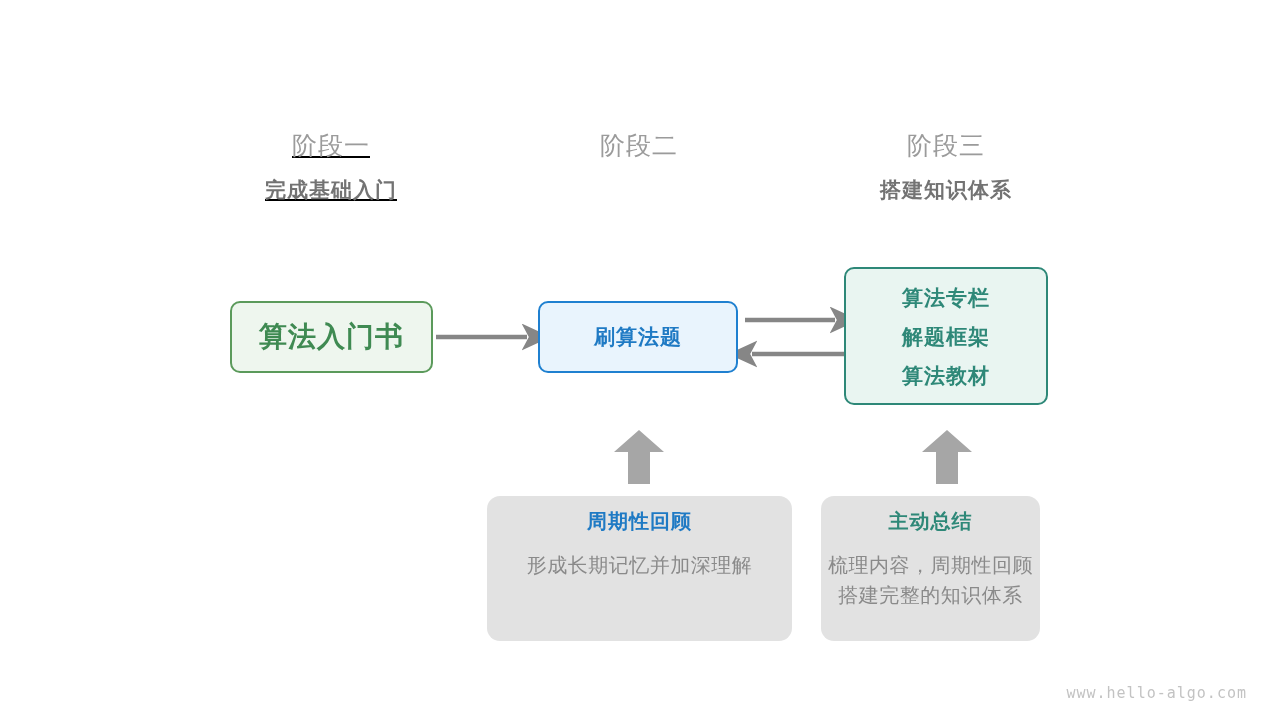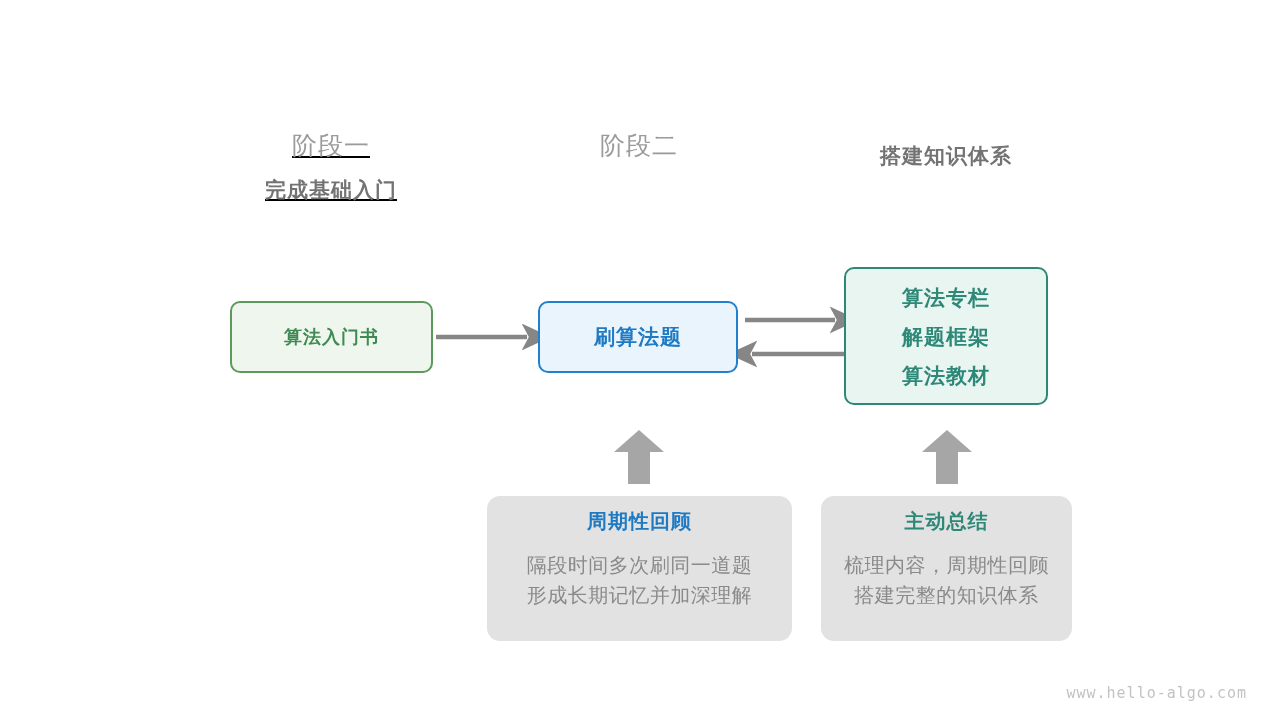--- a/index.html
+++ b/index.html
@@ -60,21 +60,21 @@
     justify-content: center;
     font-weight: bold;
     letter-spacing: 1px;
   }
   #box-book {
     left: 230px; top: 301px;
     width: 203px; height: 72px;
     background: #eef6ee;
     border: 2px solid #5b9a5b;
     color: #3f8a52;
-    font-size: 18px;
+    font-size: 28px;
   }
   #box-practice {
     left: 538px; top: 301px;
     width: 200px; height: 72px;
     background: #e9f4fd;
     border: 2px solid #1f80d0;
     color: #1f7ac4;
     font-size: 21px;
   }
   #box-resources {
@@ -93,21 +93,21 @@
     position: absolute;
     box-sizing: border-box;
     border-radius: 13px;
     background: #e2e2e2;
     display: flex;
     flex-direction: column;
     align-items: center;
     padding-top: 12px;
   }
   #note-review { left: 487px; top: 496px; width: 305px; height: 145px; }
-  #note-summary { left: 821px; top: 496px; width: 251px; height: 145px; }
+  #note-summary { left: 821px; top: 496px; width: 219px; height: 145px; }
   .note-title {
     font-size: 20px;
     font-weight: bold;
     letter-spacing: 1px;
     line-height: 26px;
     white-space: nowrap;
   }
   #note-review .note-title { color: #1f7ac4; }
   #note-summary .note-title { color: #2e8878; }
   .note-body {
@@ -146,20 +146,21 @@
 <div id="stage">
 
   <div class="stage-head" id="head-1">
     <div class="stage-title">阶段一</div>
     <div class="stage-sub">完成基础入门</div>
   </div>
   <div class="stage-head" id="head-2">
     <div class="stage-title">阶段二</div>
   </div>
   <div class="stage-head" id="head-3">
+    <div class="stage-title">阶段三</div>
     <div class="stage-sub">搭建知识体系</div>
   </div>
 
   <svg id="arrow-layer" viewBox="0 0 1280 720" width="1280" height="720">
     <defs>
       <marker id="head-r" markerWidth="7" markerHeight="7" refX="1.2" refY="3" orient="auto" markerUnits="strokeWidth">
         <path d="M0,0 L6.5,3 L0,6 L1.6,3 Z" fill="#868686"></path>
       </marker>
       <marker id="head-l" markerWidth="7" markerHeight="7" refX="1.2" refY="3" orient="auto" markerUnits="strokeWidth">
         <path d="M0,0 L6.5,3 L0,6 L1.6,3 Z" fill="#868686"></path>
@@ -197,21 +198,20 @@
 
   <div class="flow-box" id="box-resources">
     <span class="res-line">算法专栏</span>
     <span class="res-line">解题框架</span>
     <span class="res-line">算法教材</span>
   </div>
 
   <div class="note-card" id="note-review">
     <div class="note-title">周期性回顾</div>
     <div class="note-body">
-      <span class="bl">隔段时间多次刷同一道题</span>
       <span class="bl">形成长期记忆并加深理解</span>
     </div>
   </div>
 
   <div class="note-card" id="note-summary">
     <div class="note-title">主动总结</div>
     <div class="note-body">
       <span class="bl">梳理内容，周期性回顾</span>
       <span class="bl">搭建完整的知识体系</span>
     </div>

